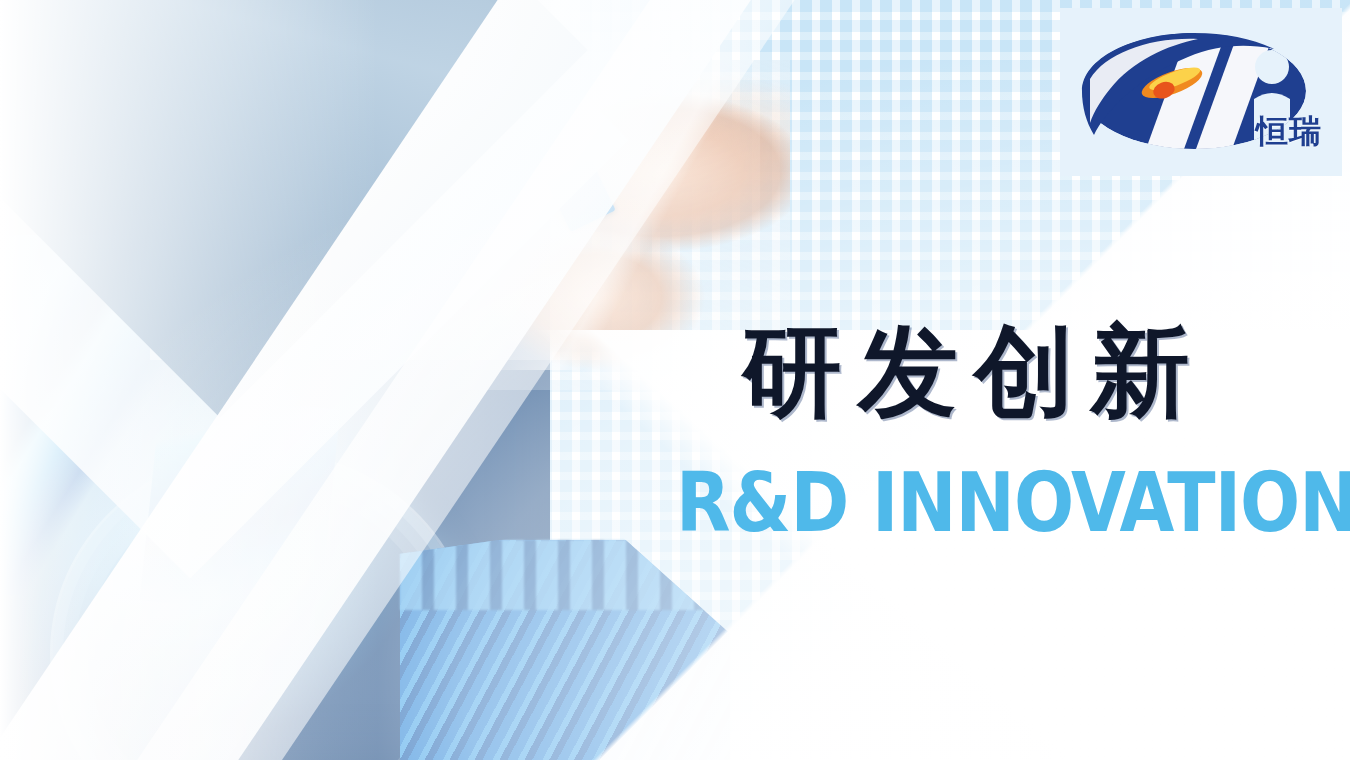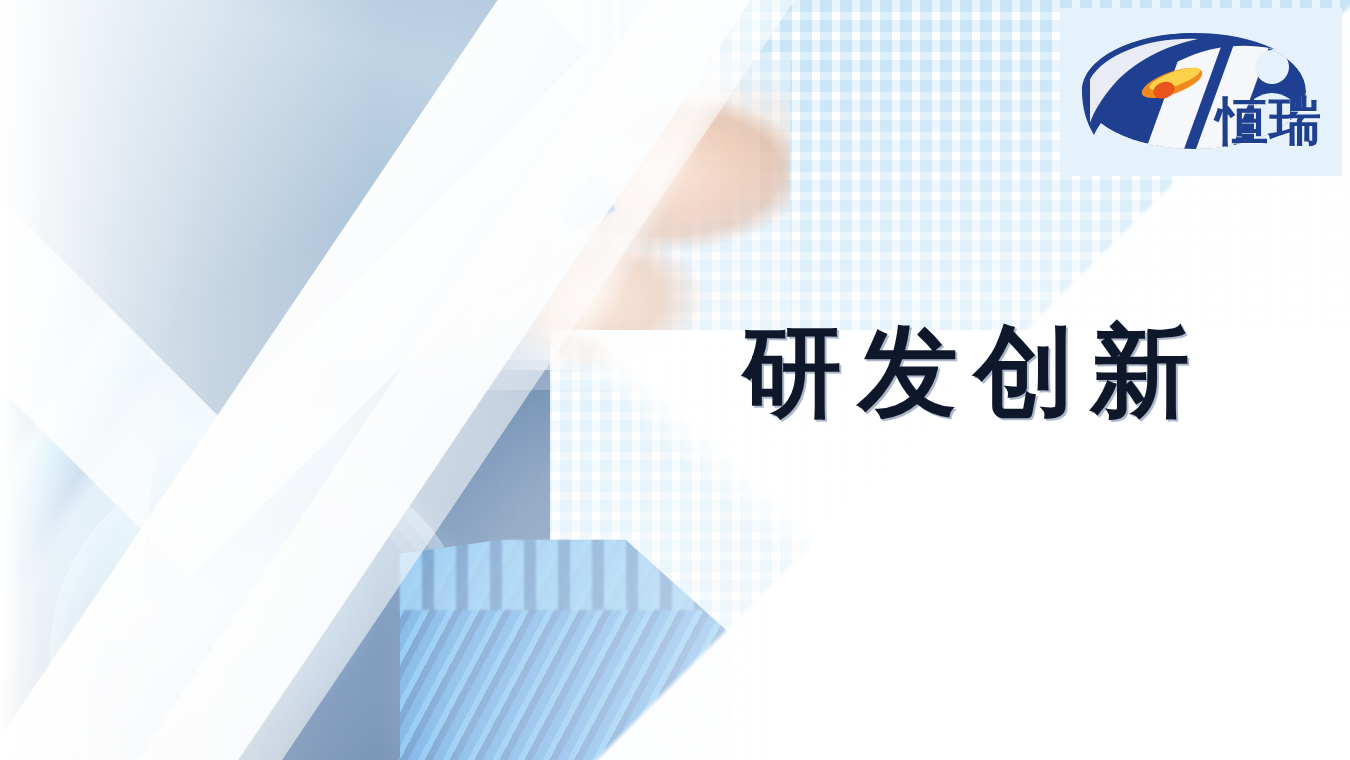--- a/index.html
+++ b/index.html
@@ -189,21 +189,21 @@
     position:absolute;
     left:1060px; top:8px; width:282px; height:168px;
     background:#e6f2fb;
     display:flex;align-items:center;justify-content:center;
   }
   .logo-mark{position:relative;width:250px;height:130px;}
   .logo-svg{display:block;width:250px;height:130px;}
   .logo-cn{
     position:absolute; right:4px; bottom:10px;
     font-family:"DejaVu Sans","Liberation Sans",sans-serif;
-    font-weight:700; font-size:52px; letter-spacing:1px;
+    font-weight:700; font-size:32px; letter-spacing:1px;
     color:#1f3f90; line-height:1;
     text-shadow:0 1px 0 rgba(255,255,255,.6);
   }
 
   
   #headline{
     position:absolute; left:742px; top:322px; width:600px;
   }
   .title-cn{
     font-family:"DejaVu Sans","Liberation Sans",sans-serif;
@@ -297,14 +297,17 @@
         </g>
       </svg>
       <div class="logo-cn">恒瑞</div>
     </div>
   </div>
 
   <div id="headline">
     <div class="title-cn">研发创新</div>
   </div>
 
+  <div id="subline">
+    <div class="title-en">R&amp;D INNOVATION</div>
+  </div>
 
 </div>
 
 </body></html>

